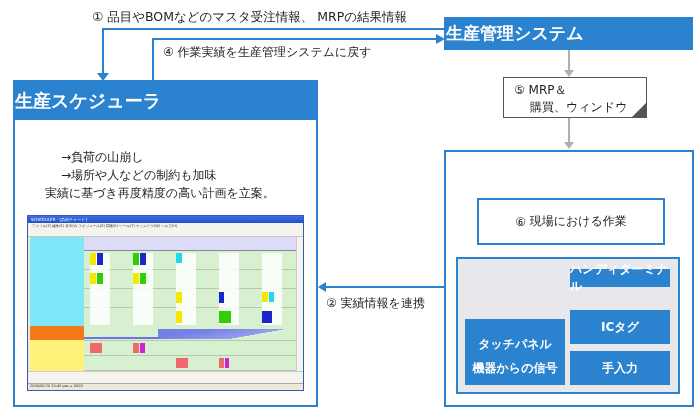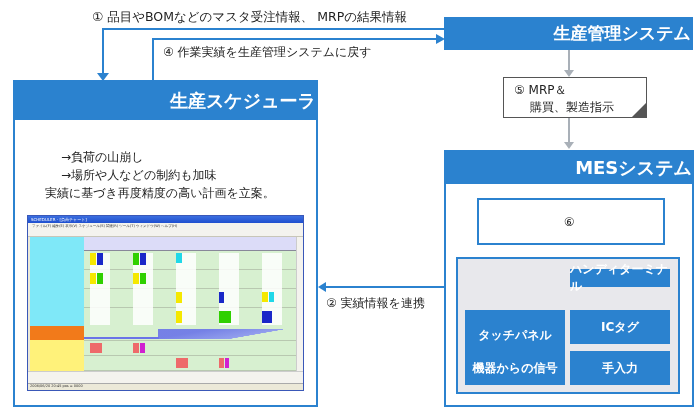--- a/index.html
+++ b/index.html
@@ -1,21 +1,21 @@
 <!DOCTYPE html>
 <html><head>
 <meta charset="utf-8">
 <style>
   html,body{margin:0;padding:0;background:#ffffff;}
   body{width:700px;height:420px;position:relative;overflow:hidden;
        font-family:"DejaVu Sans","Liberation Sans",sans-serif;color:#222;}
   .abs{position:absolute;}
   .blue-box{position:absolute;border:2px solid #2b82cf;background:#fff;box-sizing:border-box;}
   .blue-head{position:absolute;left:0;right:0;top:0;background:#2b82cf;color:#fff;
-             text-align:right;font-weight:bold;box-sizing:border-box;}
+             text-align:left;font-weight:bold;box-sizing:border-box;}
   .label{position:absolute;font-size:12px;white-space:nowrap;color:#222;}
   svg.arrows{position:absolute;left:0;top:0;}
   .note{position:absolute;background:#fff;border:1.5px solid #555;box-sizing:border-box;
         font-size:12px;line-height:17px;padding:4px 0 0 10px;}
   .note .fold{position:absolute;right:-1px;bottom:-1px;width:0;height:0;
         border-left:16px solid transparent;border-bottom:16px solid #555;}
   .tile{position:absolute;background:#2b82cf;color:#fff;font-size:12px;font-weight:bold;
         display:flex;align-items:center;justify-content:center;box-sizing:border-box;}
   
   .app{position:absolute;left:27px;top:215px;width:277px;height:176px;border:1px solid #3a58b8;
@@ -70,21 +70,21 @@
 
 <div class="blue-box" style="left:444px;top:17px;width:249px;height:33px;background:#2b82cf;">
   <div class="blue-head" style="height:29px;line-height:29px;font-size:17px;">生産管理システム</div>
 </div>
 
 <div class="note" style="left:503px;top:77px;width:144px;height:41px;">
   <div>
     <span>⑤</span>
     <span>MRP＆</span>
   </div>
-  <div style="padding-left:16px;">購買、製造指示</div>
+  <div style="padding-left:16px;">購買、ウィンドウ</div>
   <div class="fold"></div>
 </div>
 
 <div class="blue-box" style="left:13px;top:80px;width:305px;height:327px;">
   <div class="blue-head" style="height:38px;line-height:38px;font-size:18px;">生産スケジューラ</div>
   <div class="abs" style="left:19px;top:50px;font-size:12px;line-height:18px;white-space:nowrap;">
     <div style="padding-left:27px;margin-top:16px;">→負荷の山崩し</div>
     <div style="padding-left:27px;">→場所や人などの制約も加味</div>
     <div style="padding-left:11px;">実績に基づき再度精度の高い計画を立案。</div>
   </div>
@@ -161,24 +161,23 @@
   </div>
   <div class="vscroll"></div>
   <div class="hscroll"></div>
   <div class="tabbar">
     <span style="font-size:3.5px;padding-left:20px;color:#333;">負荷チャート</span>
   </div>
   <div class="statusbar">2006/06/20 20:45  pos = 0000</div>
 </div>
 
 <div class="blue-box" style="left:444px;top:150px;width:250px;height:257px;">
-  <div class="blue-head" style="height:32px;line-height:32px;font-size:18px;">MESシステム</div>
   <div class="abs" style="left:31px;top:46px;width:188px;height:47px;border:2px solid #2b82cf;box-sizing:border-box;display:flex;align-items:center;justify-content:center;font-size:12px;">
-    <span>⑥</span>&nbsp;
+    <span>⑥</span>&nbsp;<span>現場における作業</span>
   </div>
   <div class="abs" style="left:10px;top:105px;width:224px;height:137px;border:2px solid #2b82cf;background:#e8e8ec;box-sizing:border-box;">
     <div class="tile" style="left:112px;top:10px;width:100px;height:18px;">ハンディターミナル</div>
-    <div class="tile" style="left:7px;top:51px;width:100px;height:51px;">タッチパネル</div>
+    <div class="tile" style="left:7px;top:60px;width:100px;height:51px;">タッチパネル</div>
     <div class="tile" style="left:112px;top:51px;width:100px;height:34px;">ICタグ</div>
     <div class="tile" style="left:7px;top:92px;width:100px;height:34px;">機器からの信号</div>
     <div class="tile" style="left:112px;top:92px;width:100px;height:34px;">手入力</div>
   </div>
 </div>
 
 </body></html>

